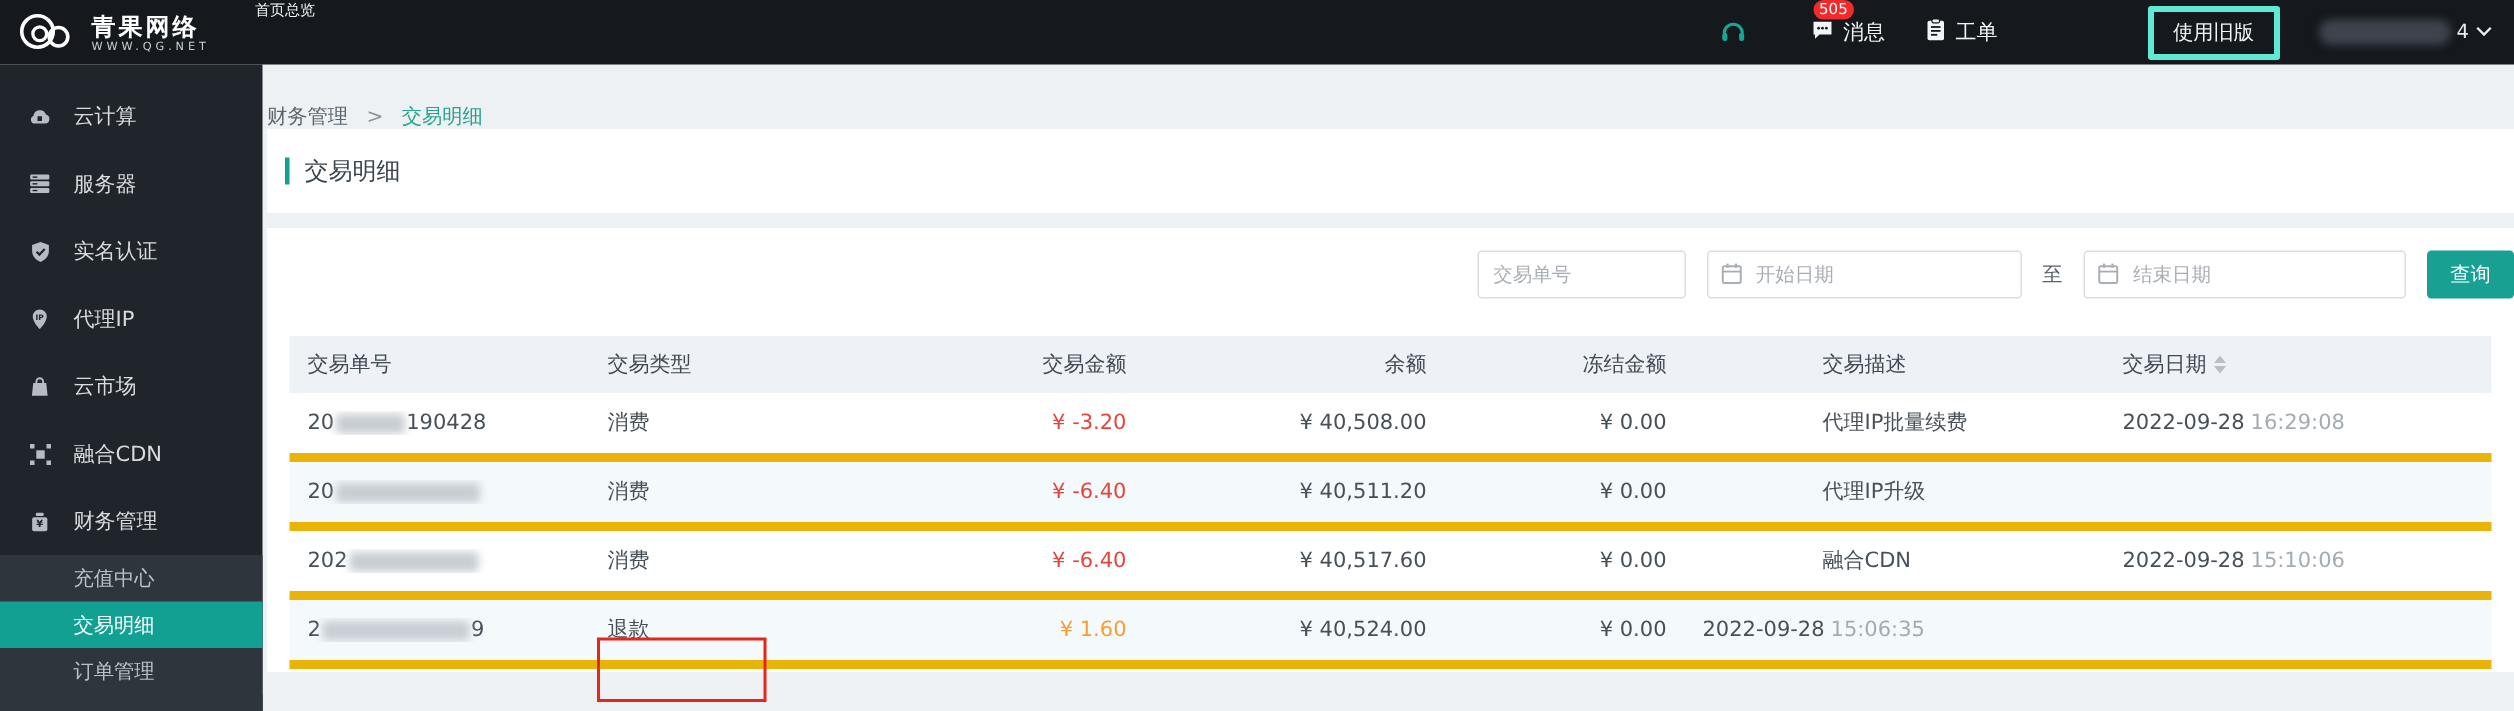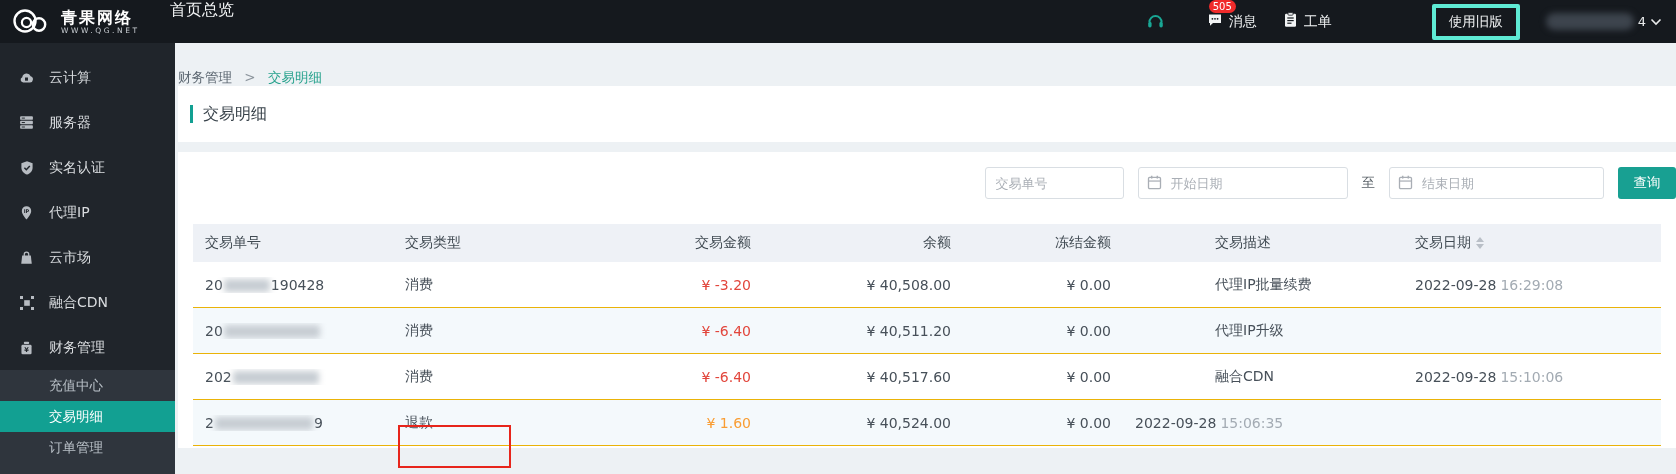--- a/index.html
+++ b/index.html
@@ -5,21 +5,21 @@
   * { margin:0; padding:0; box-sizing:border-box; }
   html,body { width:1676px; height:474px; overflow:hidden;
     font-family:"DejaVu Sans","Liberation Sans",sans-serif; background:#edf1f4; }
 
   
   .top-header { position:absolute; left:0; top:0; width:1676px; height:43px;
     background:#15191e; display:flex; z-index:10; }
   .brand { display:flex; align-items:center; gap:9px; padding-left:10px; width:158px; }
   .brand-text-cn { color:#fff; font-size:16px; font-weight:bold; letter-spacing:2px; line-height:17px;}
   .brand-text-en { color:#c9ced3; font-size:7.5px; letter-spacing:2.6px; }
-  .top-nav-item { color:#f2f4f5; font-size:16px; padding-left:12px; cursor:pointer; }
+  .top-nav-item { color:#f2f4f5; font-size:10px; padding-left:12px; cursor:pointer; }
   .top-right { margin-left:auto; display:flex; align-items:center; padding-right:14px; }
   .hs-icon { color:#19a795; display:flex; }
   .msg-group,.ticket-group { display:flex; align-items:center; gap:6px; color:#f2f4f5; font-size:14px; cursor:pointer; }
   .msg-group { margin-left:42px; position:relative; }
   .ticket-group { margin-left:26px; }
   .badge { position:absolute; top:-12px; left:2px; background:#F02B2B; color:#fff; font-size:10px;
     line-height:13px; padding:0 4px; border-radius:7px; }
   .legacy-btn { margin-left:100px; background:transparent; border:4px solid #5eead4; color:#f2f4f5;
     font-size:13.5px; padding:5px 13px; border-radius:2px; cursor:pointer;
     font-family:"DejaVu Sans","Liberation Sans",sans-serif; }
@@ -69,21 +69,21 @@
   .date-start { width:210px; }
   .date-end { width:215px; }
   .to-label { color:#5a6268; font-size:13.5px; }
   .search-btn { height:32px; width:58px; background:#18A092; color:#fff; border:none; border-radius:3px;
     font-size:13.5px; cursor:pointer; font-family:"DejaVu Sans","Liberation Sans",sans-serif; }
 
   
   .table { margin:25px 15px 0 15px; }
   .thead,.trow { display:grid; grid-template-columns:200px 165px 205px 200px 160px 280px 1fr; align-items:center; }
   .thead { height:38px; background:#eef1f6; color:#404a52; font-size:14px; }
-  .trow { height:46px; font-size:14px; color:#475059; border-bottom:1px solid #eab308; }
+  .trow { height:46px; font-size:14px; color:#475059; border-bottom:6px solid #eab308; }
   .trow.alt { background:#f4f9fc; }
   .th,.td { padding:0 12px; white-space:nowrap; overflow:hidden; }
   .r { text-align:right; }
   .c6pad { padding-left:92px; }
   .neg { color:#E2463C; }
   .pos { color:#F99D33; }
   .time { color:#a3abb3; margin-left:4px; }
   .blur-chip { display:inline-block; height:13px; background:#c7cdd3; filter:blur(3px);
     border-radius:2px; vertical-align:middle; margin:0 1px; }
   .sort { display:inline-flex; flex-direction:column; gap:2px; margin-left:5px; vertical-align:middle; cursor:pointer; }

